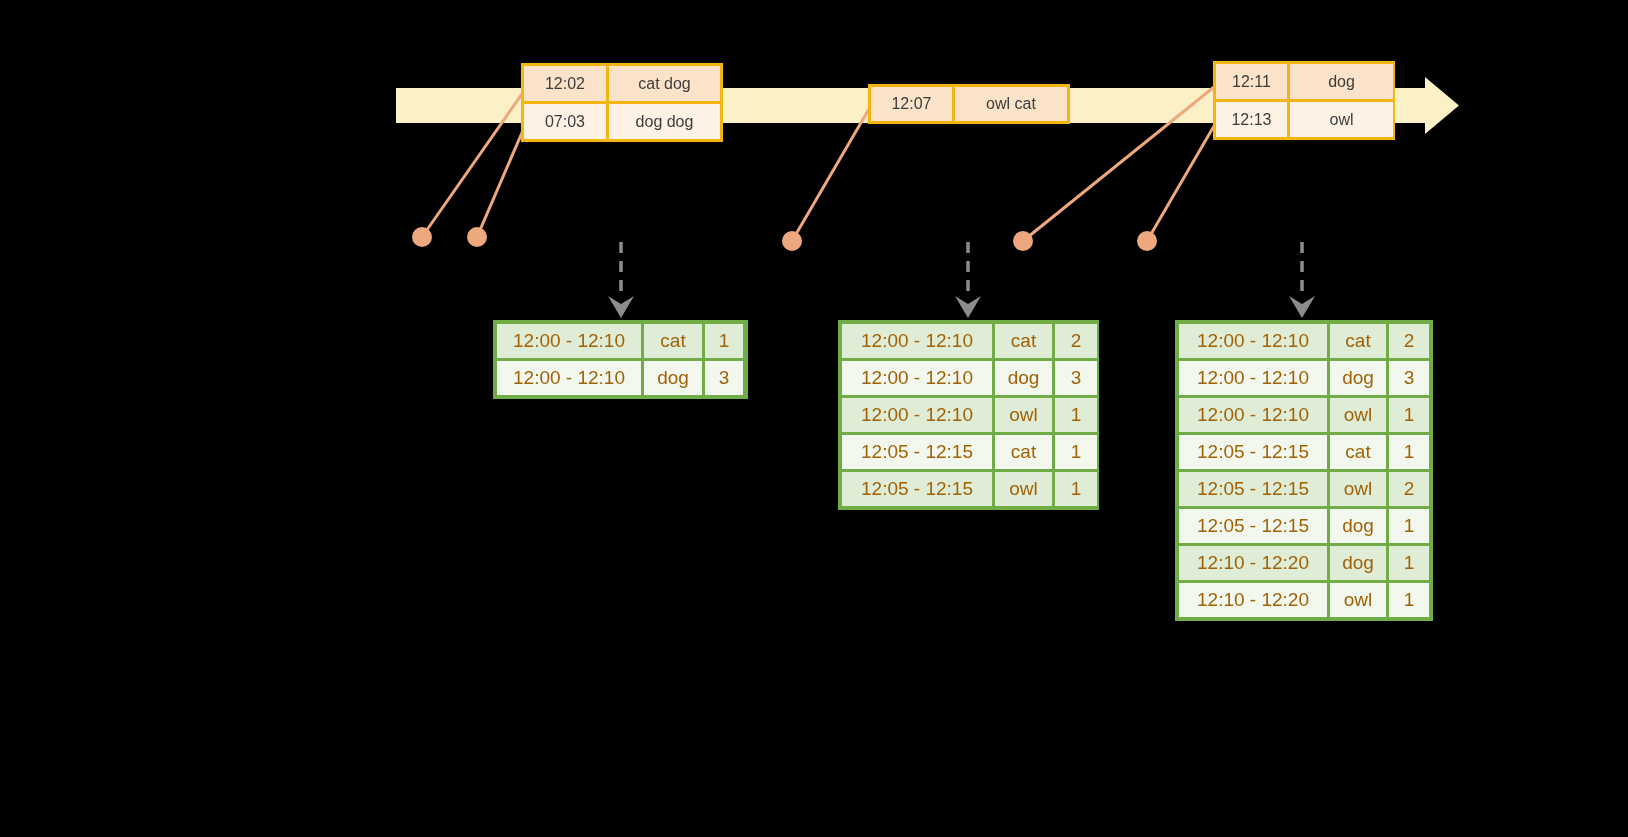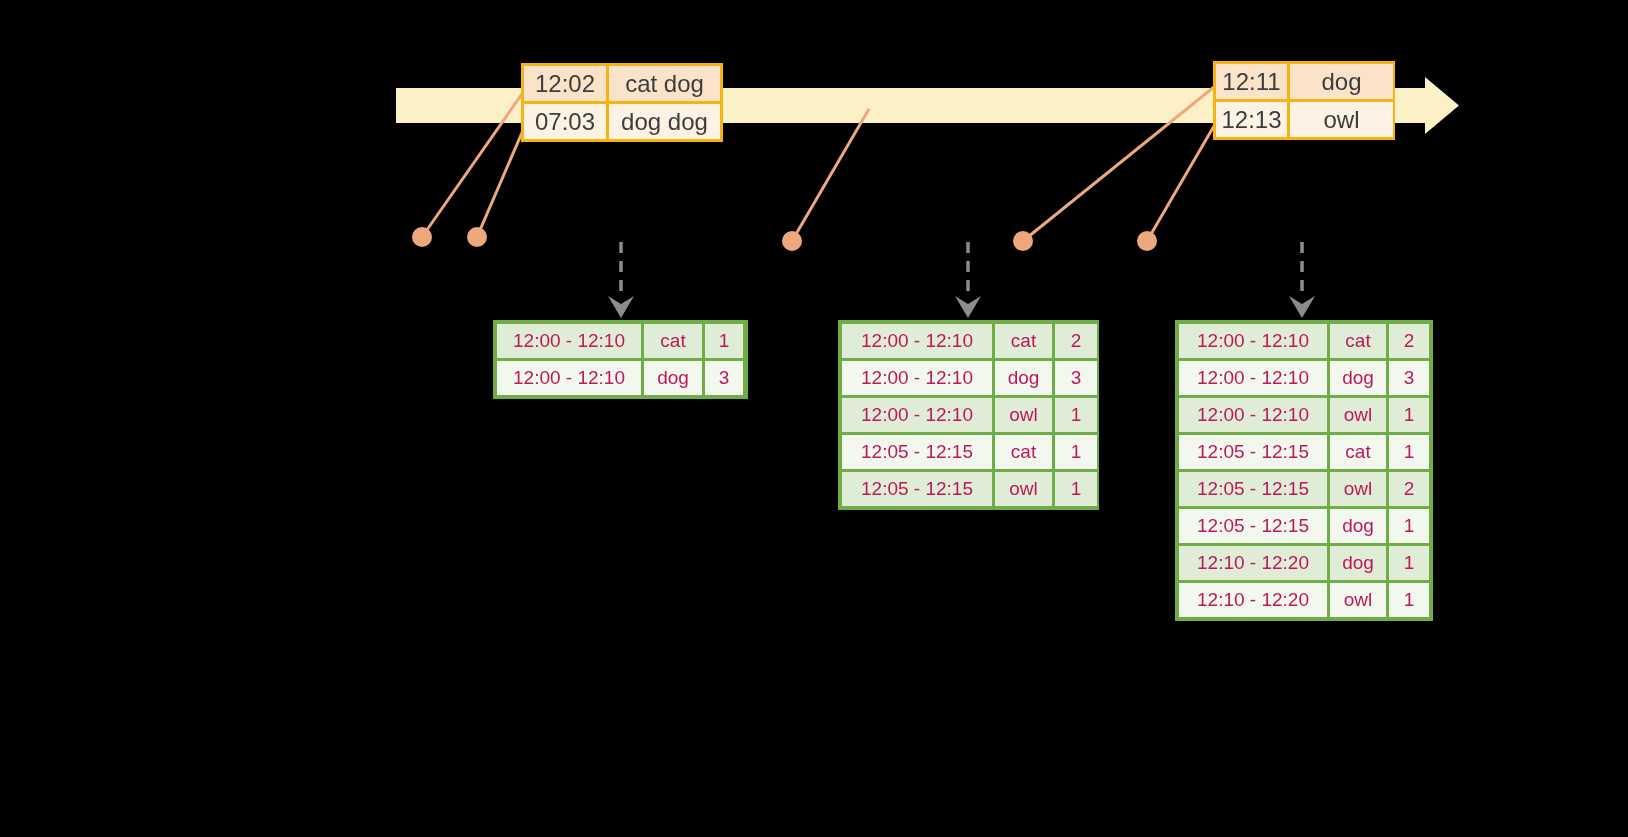--- a/index.html
+++ b/index.html
@@ -13,37 +13,37 @@
   .etable {
     position:absolute; display:flex; flex-direction:column; gap:3px;
     background:#f5b510; border:3px solid #f5b510; box-sizing:border-box;
   }
   .erow { display:grid; gap:3px; }
   .et1 .erow { grid-template-columns:82px 111px; height:35px; }
   .et2 .erow { grid-template-columns:81px 112px; height:34px; }
   .et3 .erow { grid-template-columns:71px 103px; height:35px; }
   .ecell {
     display:flex; align-items:center; justify-content:center;
-    font-size:24px; color:#3d3d3d;
+    font-size:16px; color:#3d3d3d;
   }
   .erow:nth-of-type(odd)  .ecell { background:#fae3c8; }
   .erow:nth-of-type(even) .ecell { background:#fdf2e4; }
 
   
   .gtable {
     position:absolute; display:flex; flex-direction:column; gap:3px;
     background:#70ad47; border:4px solid #70ad47; box-sizing:border-box;
   }
   .grow { display:grid; gap:3px; height:34px; }
   .gt1 .grow { grid-template-columns:144px 58px 38px; }
   .gt2 .grow { grid-template-columns:150px 57px 42px; }
   .gt3 .grow { grid-template-columns:148px 56px 40px; }
   .gcell {
     display:flex; align-items:center; justify-content:center;
-    font-size:19px; color:#be185d;text-align:right;
+    font-size:19px; color:#a16207;text-align:right;
   }
   .grow:nth-of-type(odd)  .gcell { background:#e0edd6; }
   .grow:nth-of-type(even) .gcell { background:#f3f8ef; }
 
   .et1 { left:521px; top:63px;  width:202px; }
   .et2 { left:868px; top:84px;  width:202px; }
   .et3 { left:1213px; top:61px; width:182px; }
 
   .gt1 { left:493px;  top:320px; width:255px; }
   .gt2 { left:838px;  top:320px; width:261px; }
@@ -91,20 +91,27 @@
         <div class="ecell">12:02</div>
         <div class="ecell">cat dog</div>
       </div>
 
       <div class="erow">
         <div class="ecell">07:03</div>
         <div class="ecell">dog dog</div>
       </div>
     </div>
 
+  <div class="etable et2">
+
+      <div class="erow">
+        <div class="ecell">12:07</div>
+        <div class="ecell">owl cat</div>
+      </div>
+    </div>
 
   <div class="etable et3">
 
       <div class="erow">
         <div class="ecell">12:11</div>
         <div class="ecell">dog</div>
       </div>
 
       <div class="erow">
         <div class="ecell">12:13</div>

